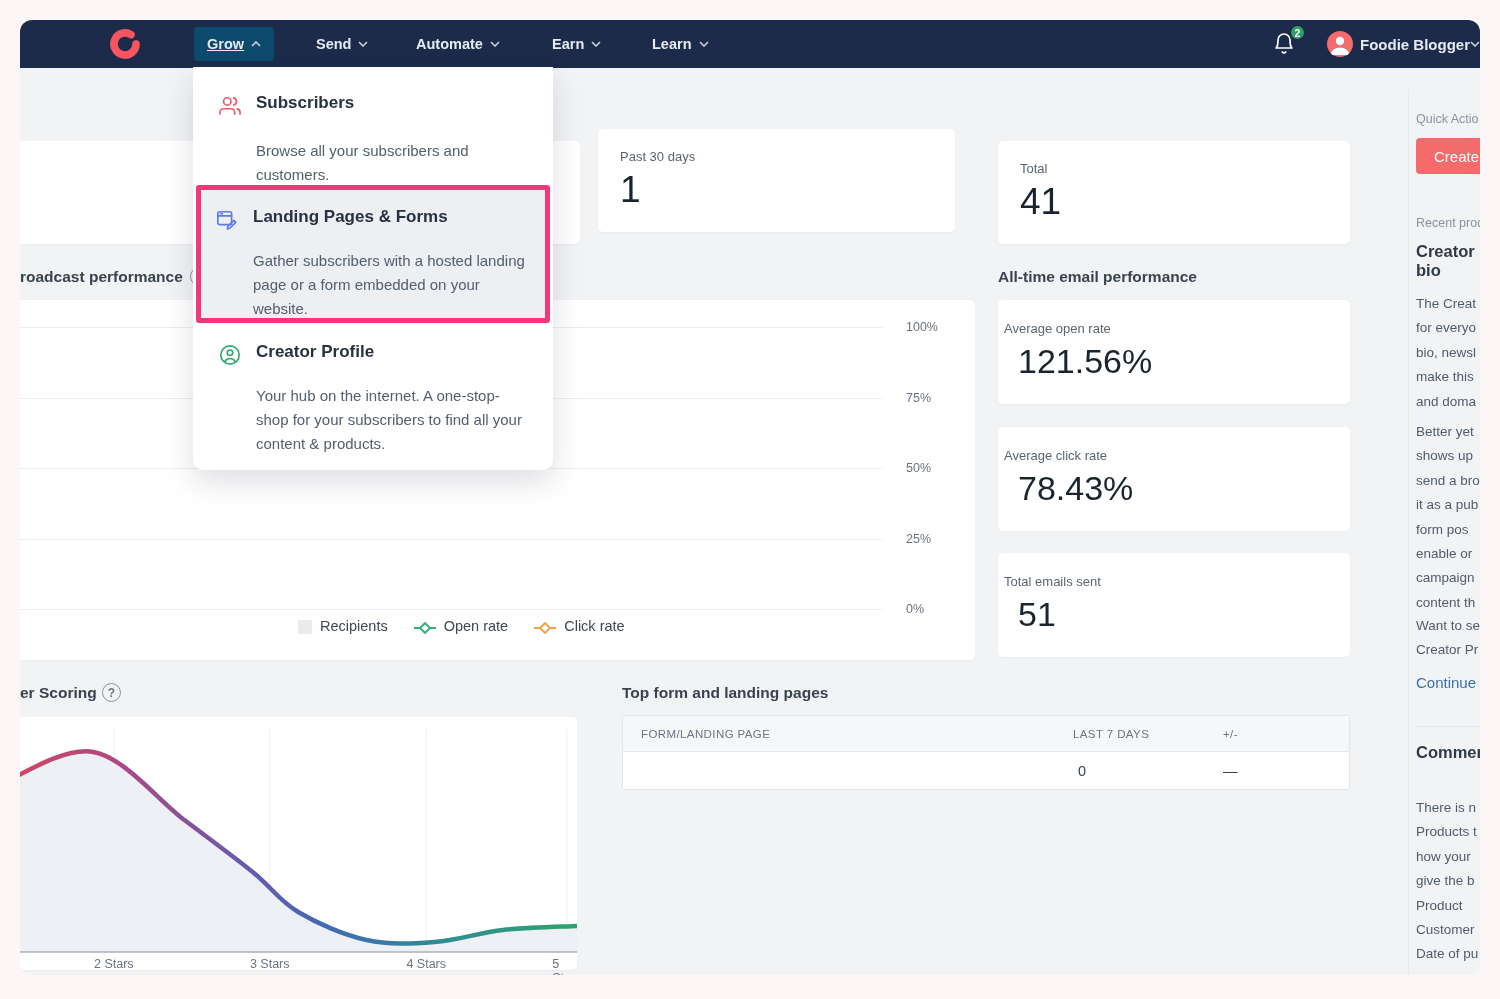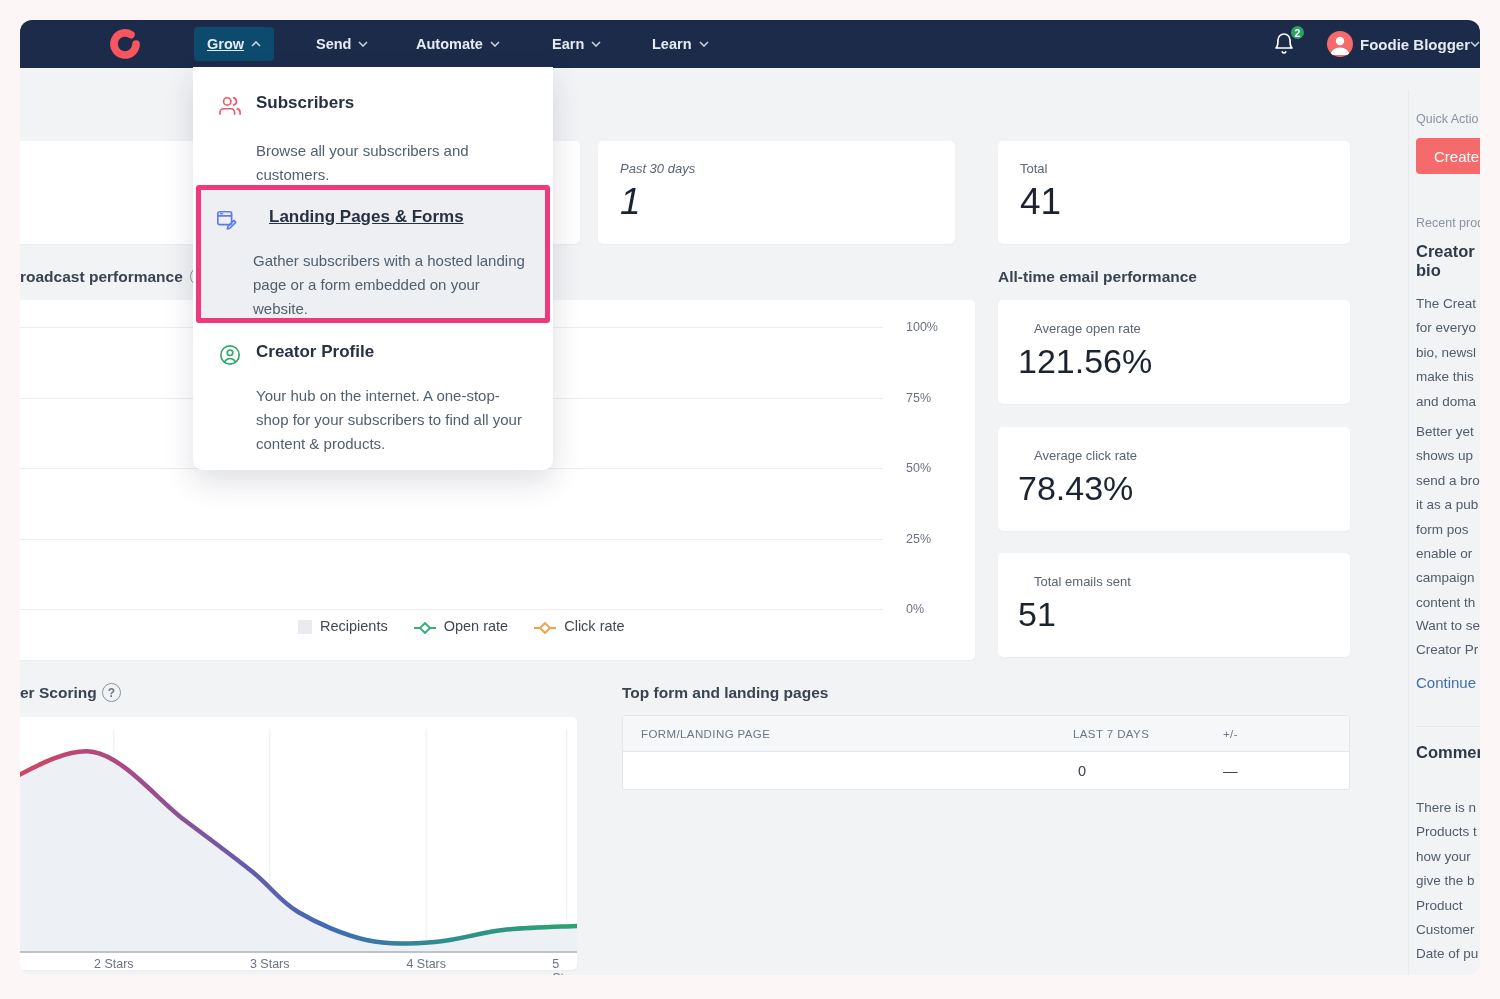--- a/index.html
+++ b/index.html
@@ -37,49 +37,49 @@
   .dd-item { position:absolute; left:0; width:360px; }
   .dd-icon { position:absolute; left:26px; top:2px; width:22px; height:22px; }
   .dd-title { position:absolute; left:63px; top:0; font-size:17px; font-weight:700; color:#273142; }
   .dd-desc { position:absolute; left:63px; width:276px; font-size:15px; color:#515f6e; line-height:24px; }
   .dd-sub   { top:26px; }
   .dd-sub .dd-desc { top:46px; }
   .dd-highlight { position:absolute; left:3px; top:118px; width:354px; height:138px;
                   background:#edeff2; border:5px solid #f0397c; border-radius:3px; }
   .dd-lpf { top:140px; }
   .dd-lpf .dd-icon { left:23px; }
-  .dd-lpf .dd-title { left:76px;text-decoration:underline; }
+  .dd-lpf .dd-title { left:60px; }
   .dd-lpf .dd-desc { left:60px; top:42px; width:280px; }
   .dd-creator { top:275px; }
   .dd-creator .dd-desc { top:42px; }
 
   
   .card { position:absolute; background:#fff; border-radius:5px; box-shadow:0 1px 2px rgba(30,40,60,.04); }
   .stat-label { position:absolute; left:22px; top:20px; font-size:13px; color:#5a6572; }
   .stat-value { position:absolute; left:22px; top:40px; font-size:37px; color:#1b2330; font-weight:400; }
   .stat-partial { left:-12px; top:121px; width:572px; height:103px; }
-  .stat-past30 { left:578px; top:121px; width:357px; height:103px;font-style:italic; }
+  .stat-past30 { left:578px; top:109px; width:357px; height:103px; }
   .stat-total { left:978px; top:121px; width:352px; height:103px; }
 
   
   .section-title { position:absolute; font-size:15.5px; font-weight:700; color:#3a4350; }
   .help-circle { position:absolute; width:19px; height:19px; border:1.6px solid #8a93a0; border-radius:50%;
                  color:#6a7481; font-size:12px; font-weight:700; display:flex; align-items:center;
                  justify-content:center; }
 
   
   .bp-card { left:-12px; top:280px; width:967px; height:360px; }
   .bp-grid { position:absolute; height:1px; background:#ebedf0; left:12px; width:863px; }
   .bp-tick { position:absolute; left:898px; font-size:12.5px; color:#6b7280; transform:translateY(-50%); }
   .bp-legend { position:absolute; left:290px; top:318px; display:flex; gap:26px; align-items:center; }
   .legend-item { display:flex; align-items:flex-end; gap:8px; font-size:14.5px; color:#3f4854; }
 
   
   .perf-card { left:978px; width:352px; height:104px; }
-  .perf-label { position:absolute; left:36px; top:21px; font-size:13px; color:#5a6572; }
+  .perf-label { position:absolute; left:6px; top:21px; font-size:13px; color:#5a6572; }
   .perf-value { position:absolute; left:20px; top:42px; font-size:34px; color:#1b2330;text-align:center; }
 
   
   .score-card { left:-12px; top:697px; width:569px; height:253px; border-radius:5px 5px 5px 10px; }
   .score-label { position:absolute; top:240px; font-size:12.5px; color:#6b7280; transform:translateX(-50%); }
 
   
   .tf-table { position:absolute; left:602px; top:695px; width:728px; background:#fff;
               border:1px solid #e3e6ea; border-radius:3px; }
   .tf-head { height:36px; background:#f6f7f8; border-bottom:1px solid #e3e6ea; position:relative;

